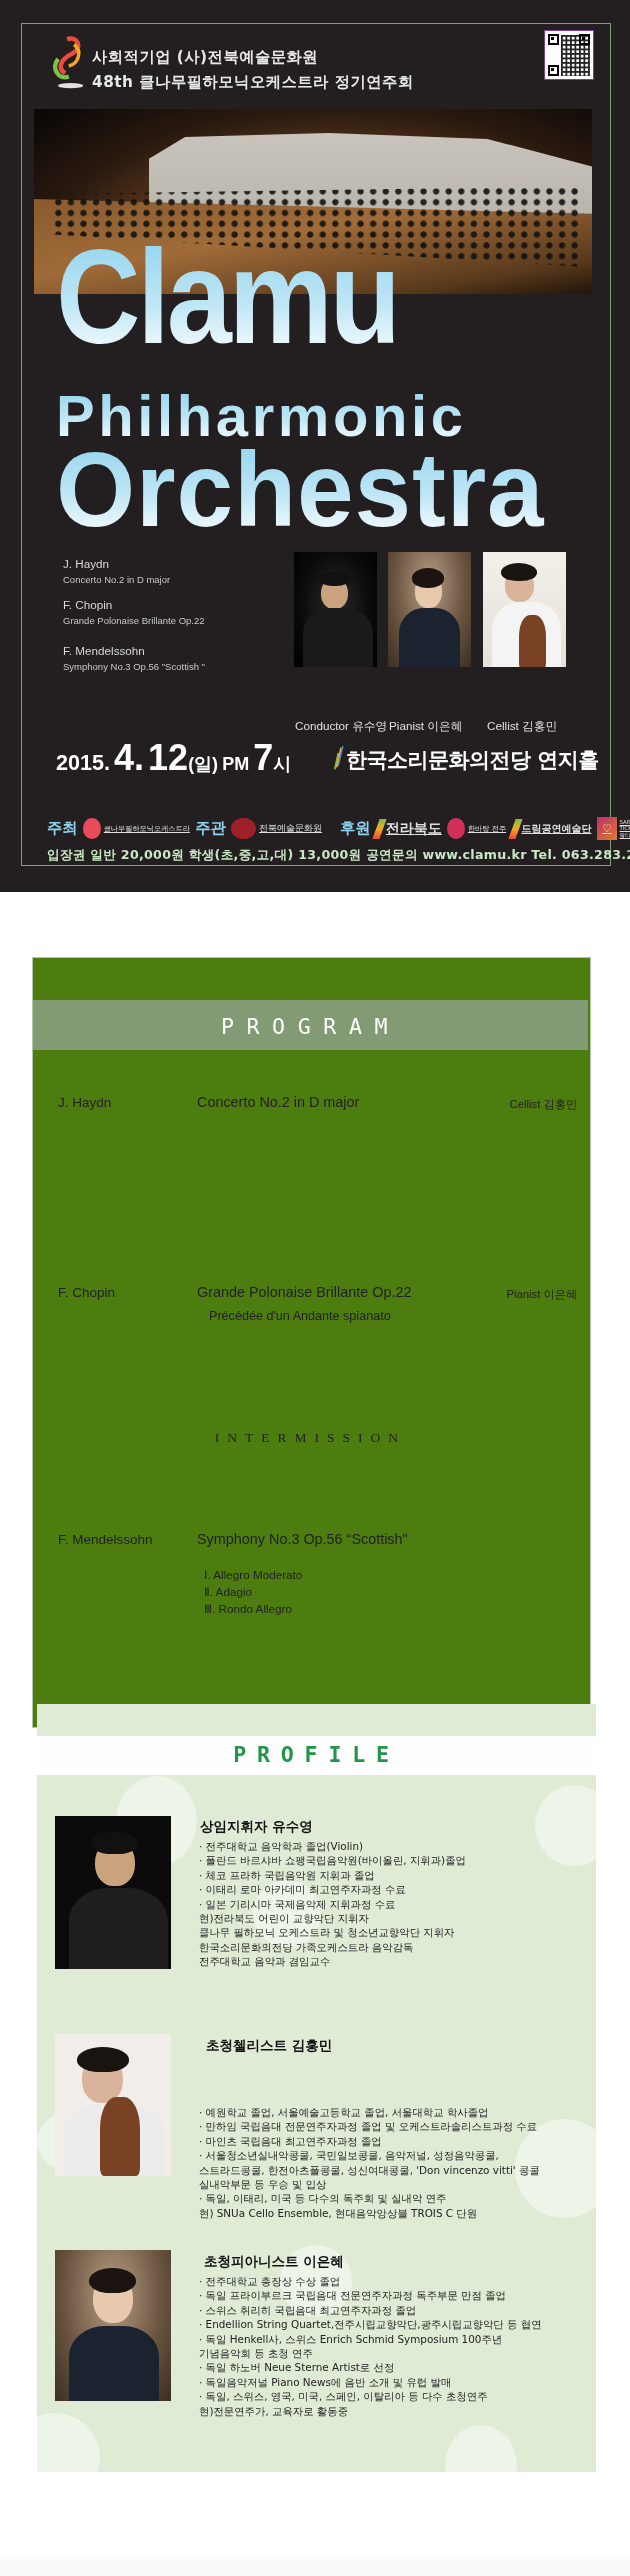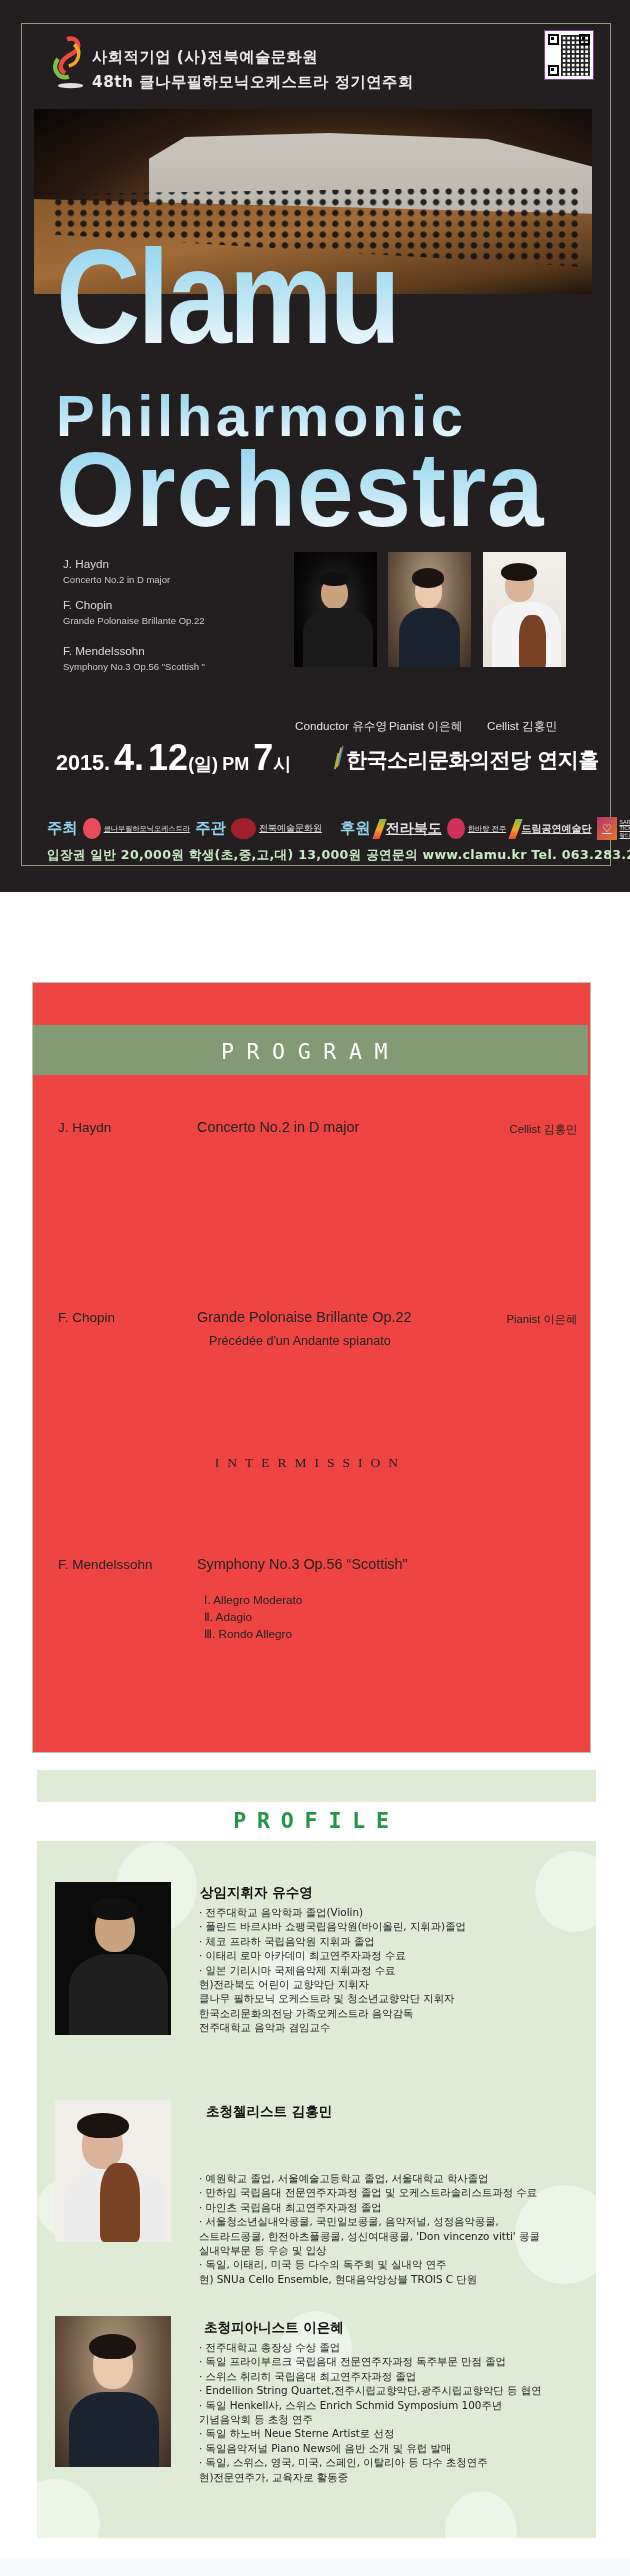--- a/index.html
+++ b/index.html
@@ -60,32 +60,32 @@
   .venue { position: absolute; left: 335px; top: 746px; color: #ffffff; font-size: 21px; font-weight: bold; white-space: nowrap; letter-spacing: -0.5px; }
   .venue-mark { position: absolute; left: 333px; top: 744px; width: 10.8px; height: 27px; }
 
   .sponsor-row { position: absolute; left: 47px; top: 813px; height: 31px; display: flex; align-items: center; gap: 5.4px; white-space: nowrap; }
   .sp-label { color: #8fd3ee; font-size: 15.3px; font-weight: bold; }
   .sp-logo { display: inline-flex; align-items: center; gap: 2.7px; color: #e0e0e0; font-size: 8px; text-decoration: underline; }
   .sp-mark { display: inline-block; width: 18px; height: 21.6px; border-radius: 50%; }
   .ticket-line { position: absolute; left: 47px; top: 847px; color: #c9e8c4; font-size: 12.6px; font-weight: bold; white-space: nowrap; letter-spacing: 0.3px; }
 
   
-  .program-box { position: absolute; left: 32px; top: 982px; width: 559px; height: 771px; border: 1.8px solid #b4c6a8; background: #ef4444; }
+  .program-box { position: absolute; left: 32px; top: 957px; width: 559px; height: 771px; border: 1.8px solid #b4c6a8; background: #4d7c0f; }
   .program-band { position: absolute; left: 0; top: 42px; width: 555px; height: 50px; background: #829b74; }
   .program-title { position: absolute; left: 0; top: 56px; width: 555px; text-align: center; color: #ffffff; font-size: 21.6px; letter-spacing: 12.6px; font-family: "DejaVu Sans Mono", monospace; }
   .p-composer { position: absolute; left: 25px; font-size: 13.5px; color: #222; font-family: "Liberation Sans", sans-serif; }
   .p-work { position: absolute; left: 164px; font-size: 14.4px; color: #222; font-family: "Liberation Sans", sans-serif; white-space: nowrap; }
   .p-soloist { position: absolute; right: 12.6px; font-size: 11.3px; color: #222; font-family: "Liberation Sans", sans-serif; white-space: nowrap; }
   .p-movements { position: absolute; left: 171px; font-size: 11.7px; color: #222; font-family: "Liberation Sans", sans-serif; line-height: 17px; white-space: nowrap; }
   .p-subtitle { position: absolute; left: 176px; font-size: 12.6px; color: #222; font-family: "Liberation Sans", sans-serif; white-space: nowrap; }
   .intermission { position: absolute; left: 0; width: 555px; text-align: center; font-size: 13.5px; letter-spacing: 8px; color: #222; font-family: "Liberation Serif", serif; }
 
   
-  .profile-box { position: absolute; left: 37px; top: 1770px; width: 559px; height: 768px; background: #dfebd5; overflow: hidden; }
+  .profile-box { position: absolute; left: 37px; top: 1704px; width: 559px; height: 768px; background: #dfebd5; overflow: hidden; }
   .profile-band { position: absolute; left: 0; top: 32px; width: 559px; height: 39px; background: #fefefe; }
   .profile-title { position: absolute; left: 0; top: 38px; width: 559px; text-align: center; color: #23954a; font-size: 21.6px; letter-spacing: 10.8px; font-family: "DejaVu Sans Mono", monospace; font-weight: bold; }
   .bubble { position: absolute; border-radius: 50%; background: rgba(255,255,255,0.45); }
   .pf-photo { position: absolute; left: 18px; width: 116px; overflow: hidden; }
   .pf-name { position: absolute; left: 163px; font-size: 13.5px; font-weight: bold; color: #111; white-space: nowrap; }
   .pf-lines { position: absolute; left: 162px; font-size: 10.4px; color: #222; line-height: 14.4px; white-space: nowrap; }
   .pf-lines div { white-space: nowrap; }
 
   .footer-strip { position: absolute; left: 0; top: 2559px; width: 631px; height: 17px; background: #f7f9fb; }
 </style>

